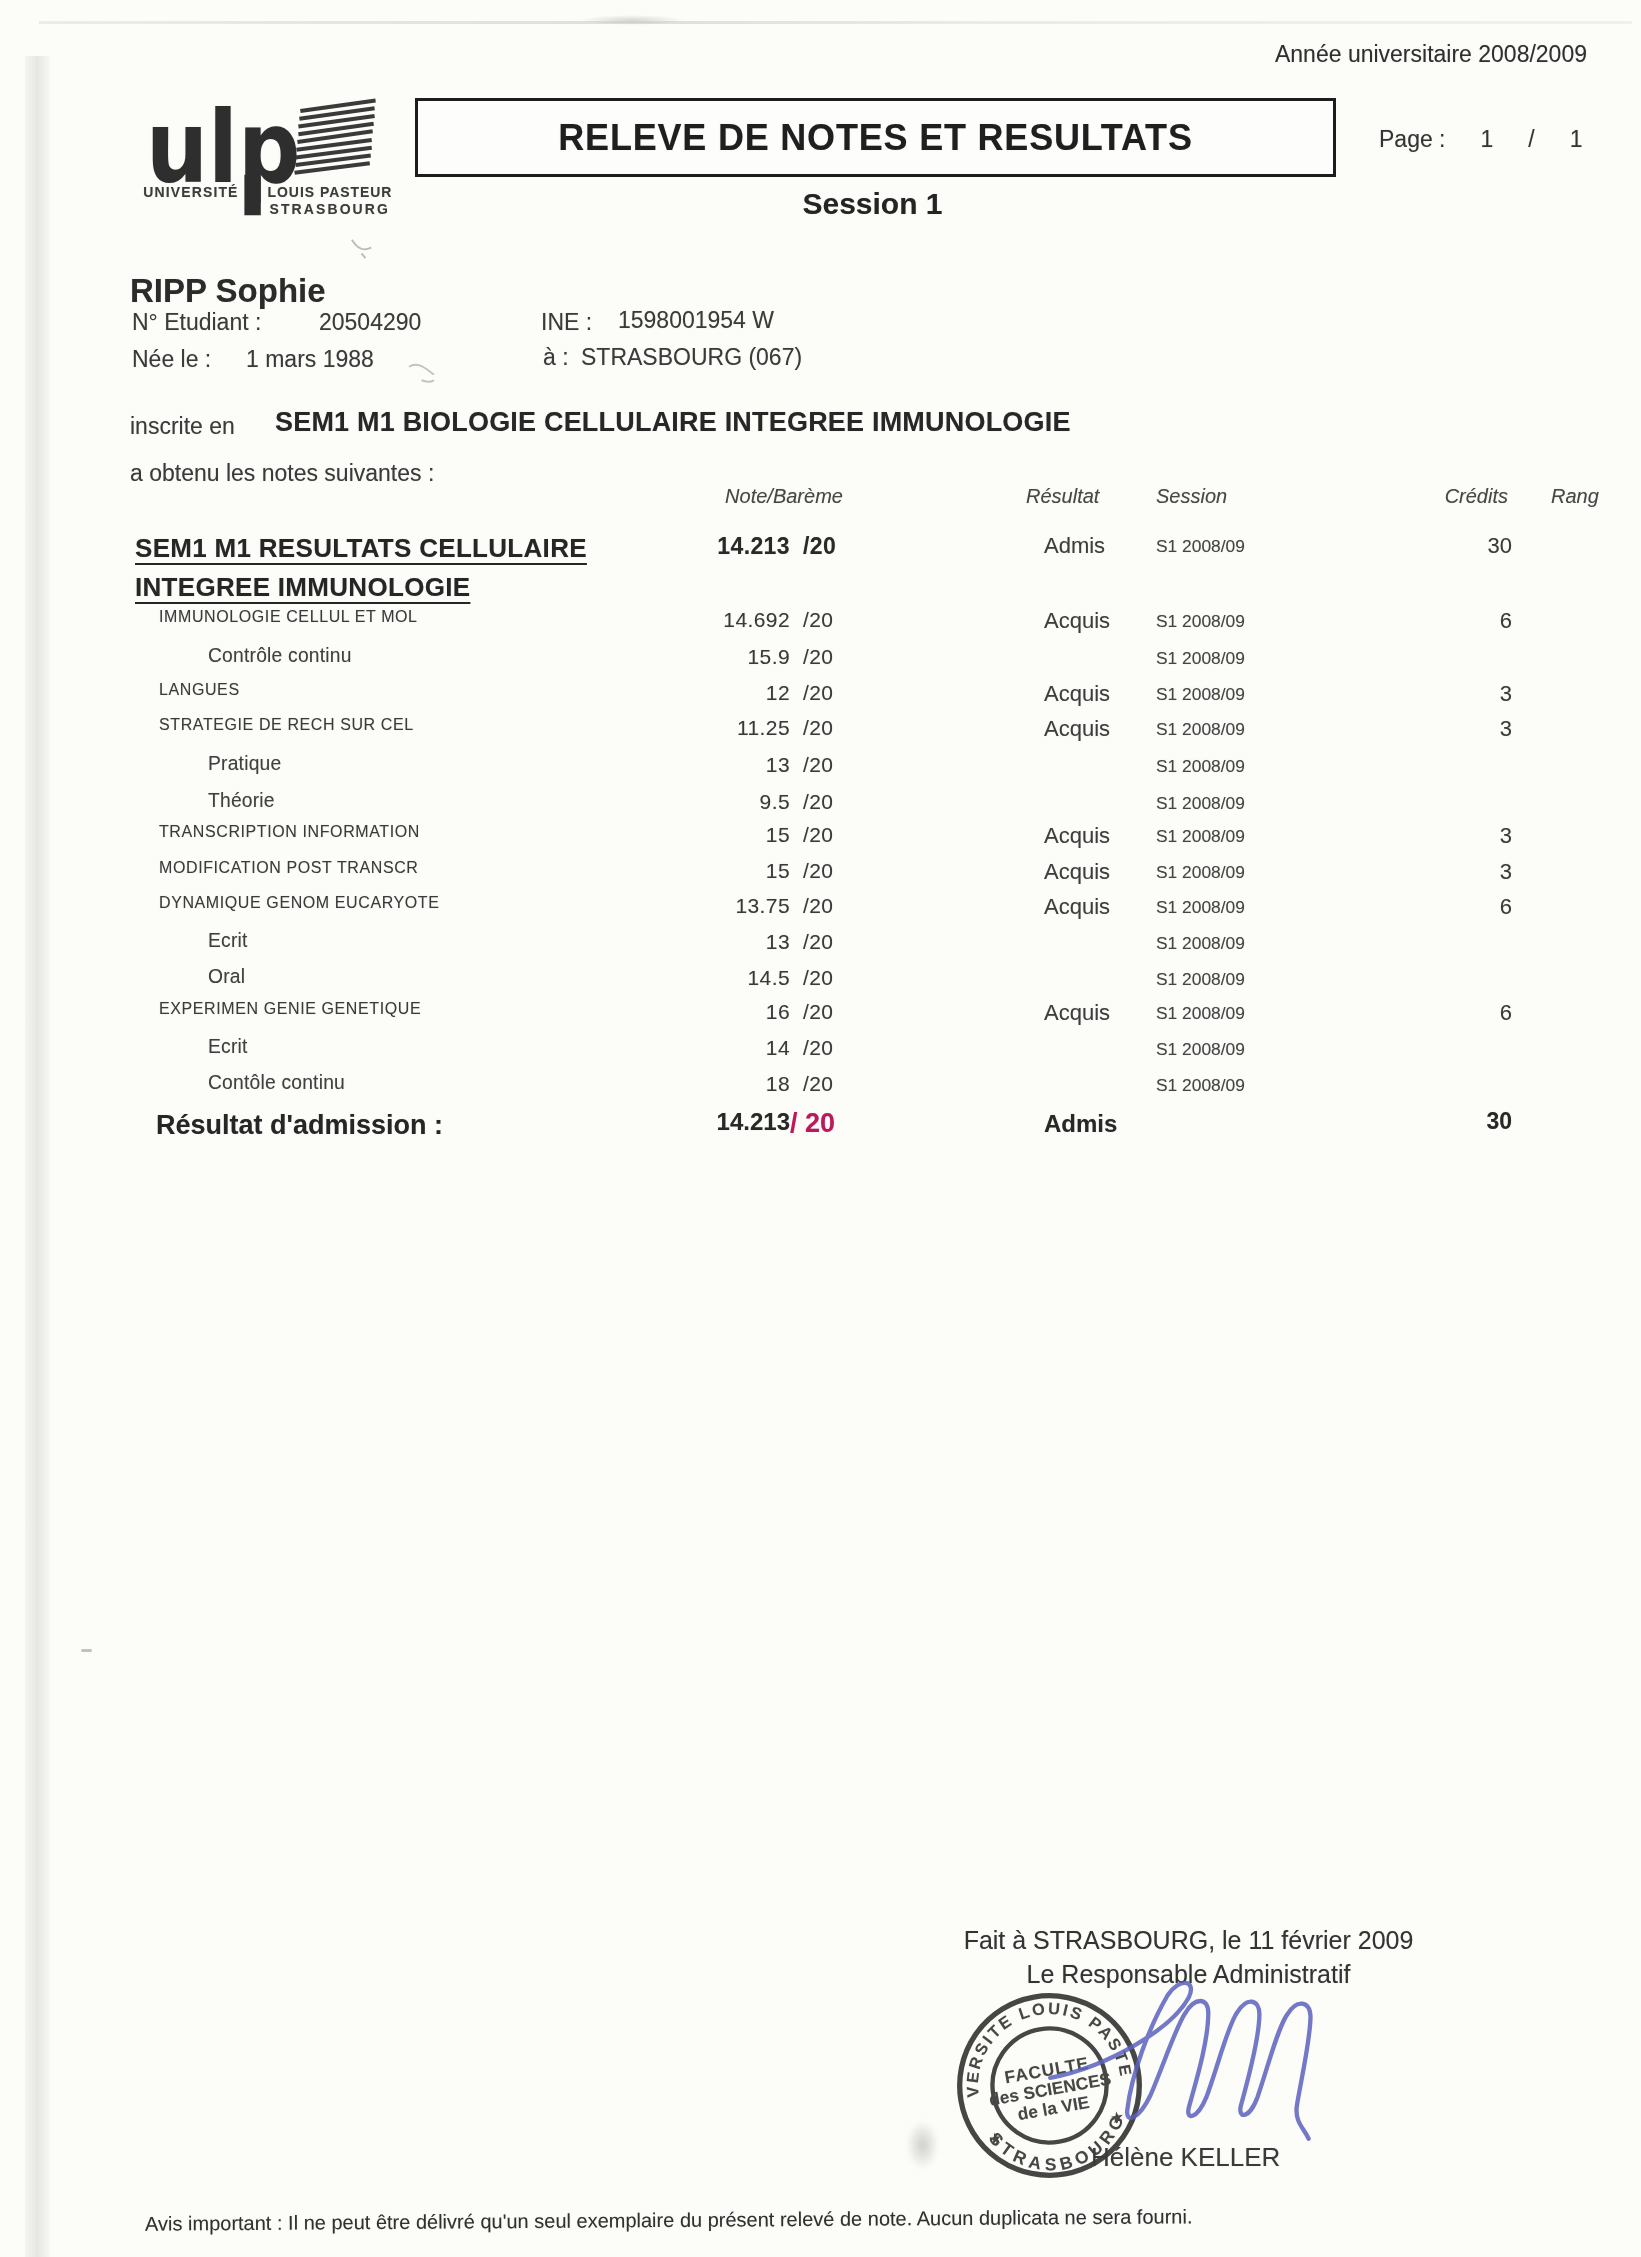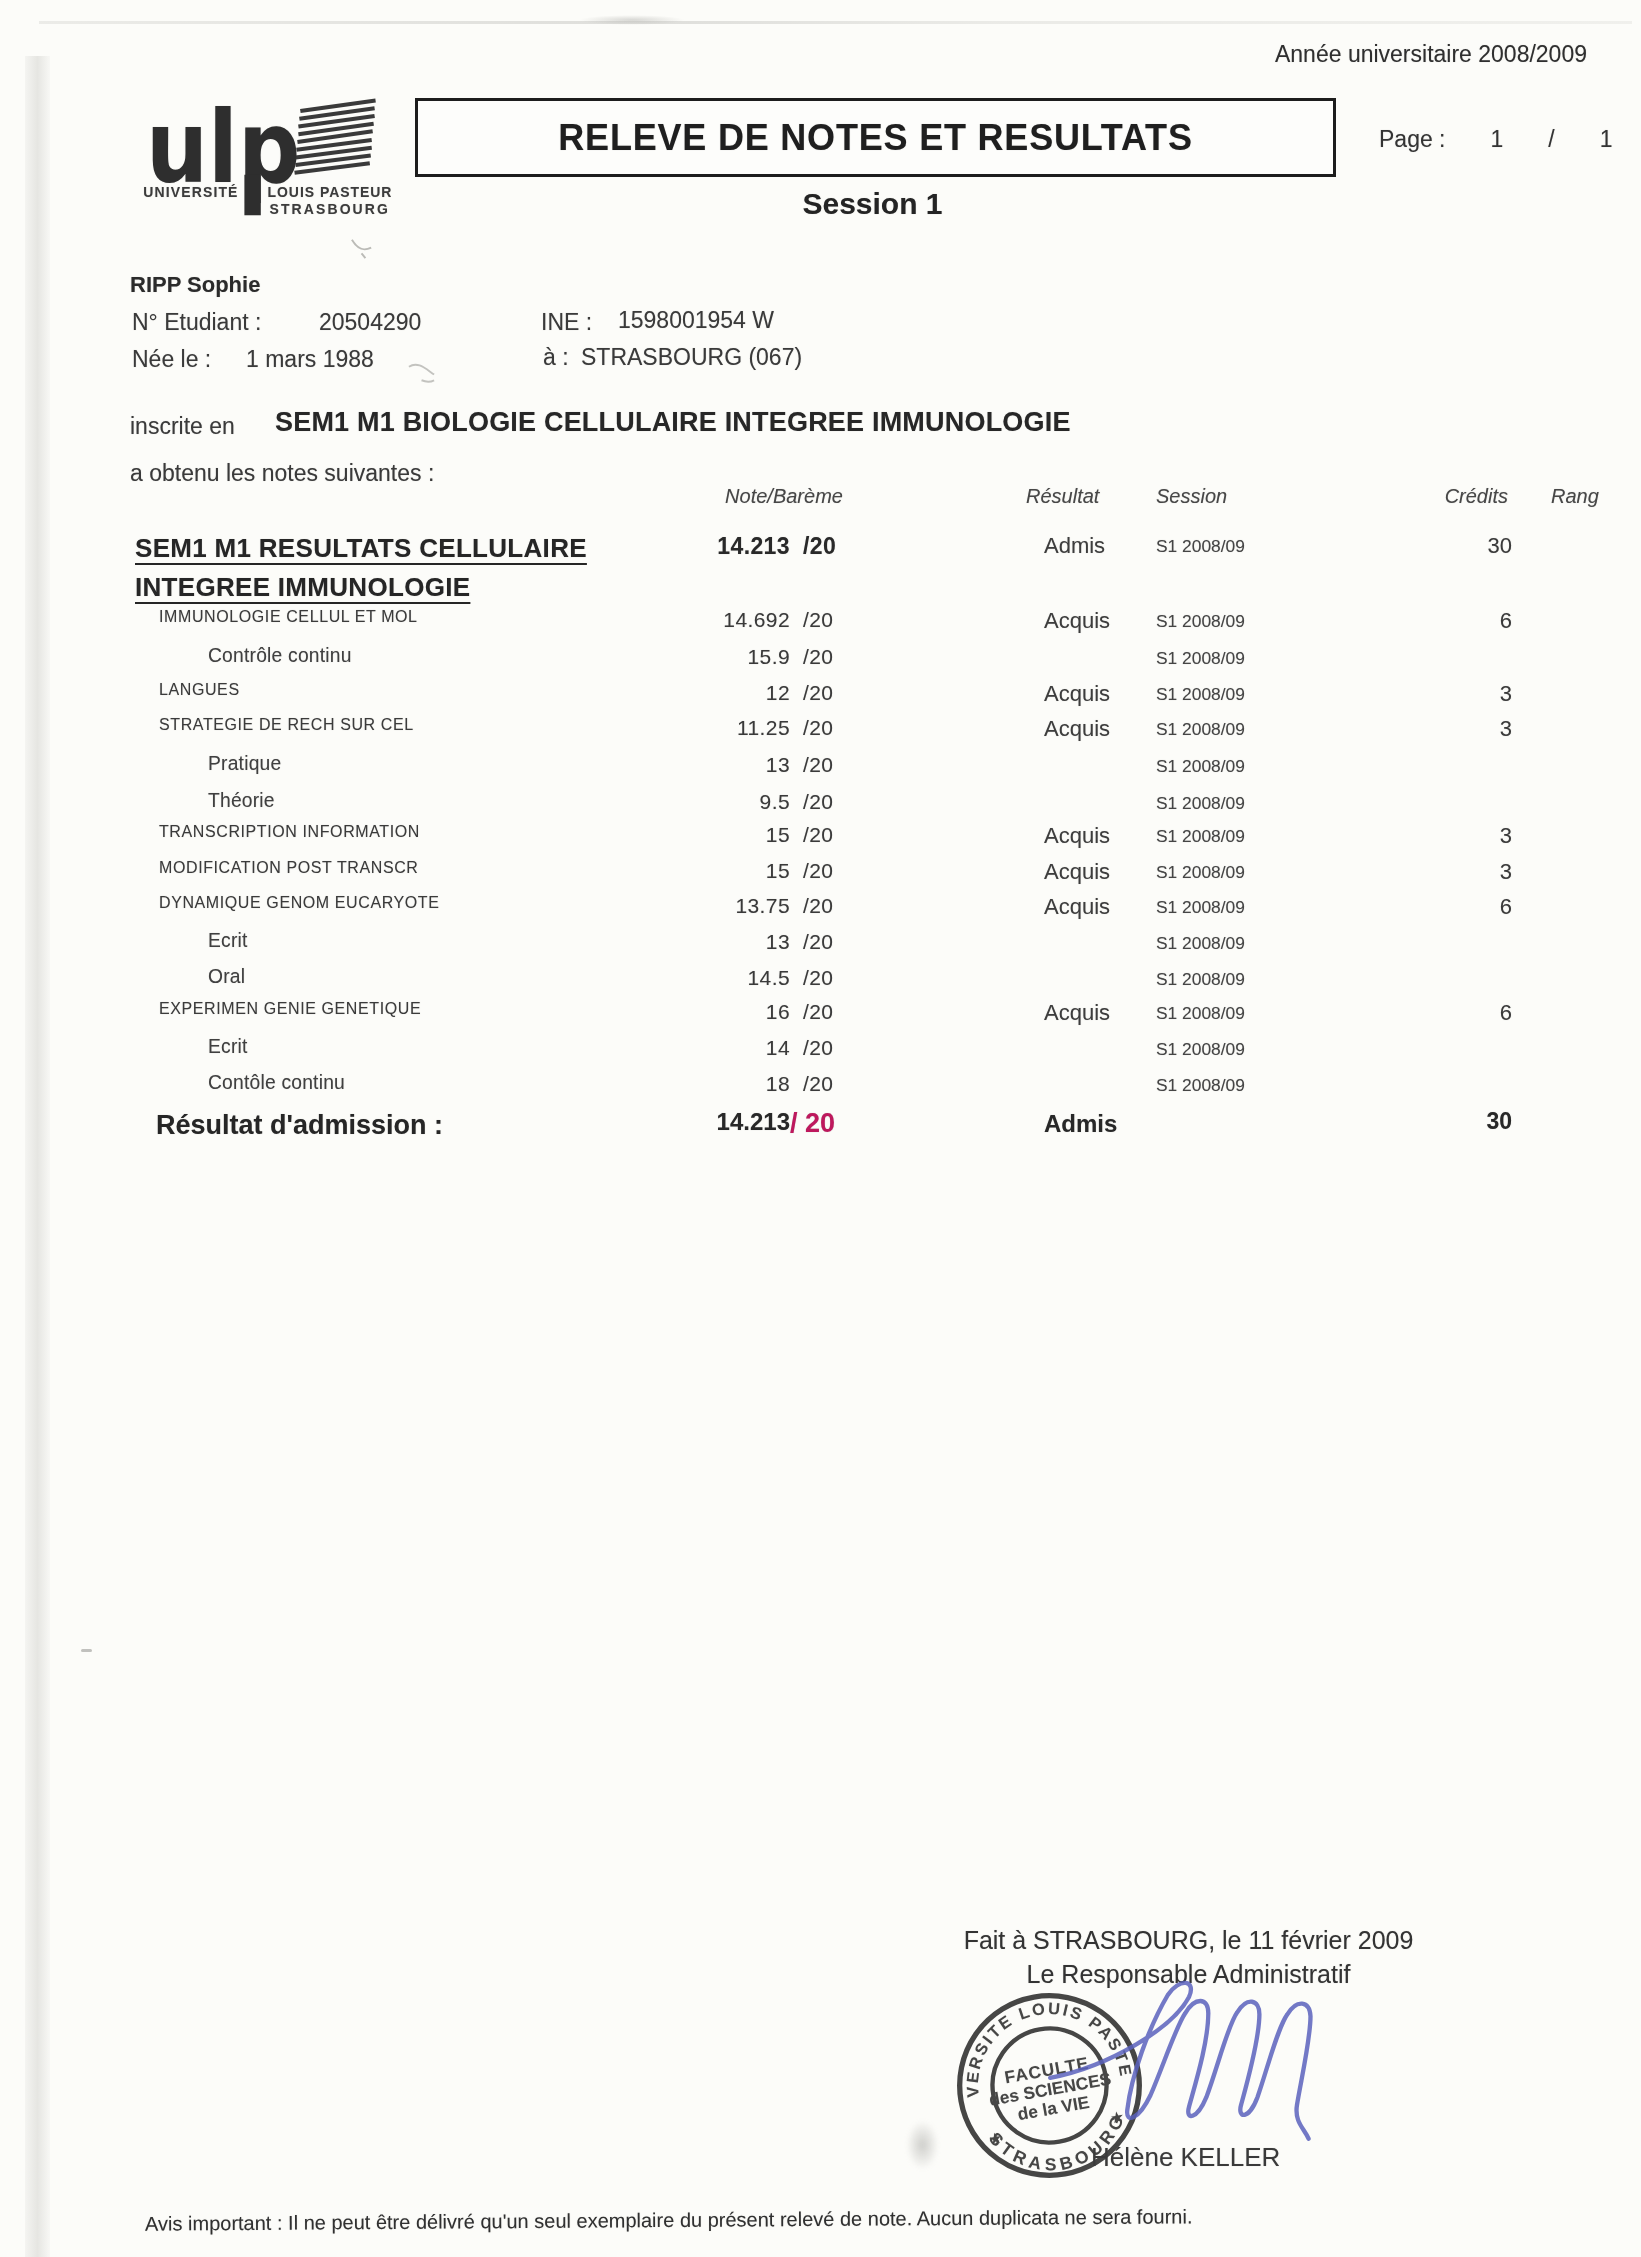--- a/index.html
+++ b/index.html
@@ -18,28 +18,28 @@
     background:linear-gradient(90deg,#f3f3f0,#e2e2de 50%,#f7f7f4);opacity:.85;}
   .blob{position:absolute;left:906px;top:2120px;width:33px;height:50px;border-radius:50%;
     background:radial-gradient(#a9a9a5,transparent 70%);opacity:.55;filter:blur(1.9px);}
   .dash{position:absolute;left:81px;top:1649px;width:10.6px;height:2.9px;background:#9a9a96;opacity:.6;border-radius:1.9px;}
 
   
   .annee{position:absolute;top:41px;right:54px;font-size:23px;color:#2f2f2f;}
   .title-box{position:absolute;left:415px;top:98px;width:915px;height:73px;border:3.9px solid #1d1d1d;
     display:flex;align-items:center;justify-content:center;background:rgba(255,255,255,.4);}
   .title-box span{font-size:36px;font-weight:bold;letter-spacing:0.8px;color:#1f1f1f;}
-  .page-line{position:absolute;left:1379px;top:126px;font-size:23px;color:#343434;display:flex;gap:12px;}
+  .page-line{position:absolute;left:1379px;top:126px;font-size:23px;color:#343434;display:flex;gap:2px;}
   .page-line .pl{margin-right:33px;}
   .session{position:absolute;left:415px;top:187px;width:915px;text-align:center;
     font-size:30px;font-weight:bold;color:#242424;}
   .logo-svg{position:absolute;left:92px;top:82px;}
 
   
-  .stu-name{position:absolute;left:130px;top:272px;font-size:22px;font-weight:bold;color:#2b2b2b;}
+  .stu-name{position:absolute;left:130px;top:272px;font-size:33px;font-weight:bold;color:#2b2b2b;}
   .stu-line{position:absolute;font-size:23px;color:#3a3a3a;}
   .l-etu{left:132px;top:309px;text-align:right;} .v-etu{left:319px;top:309px;}
   .l-ine{left:541px;top:309px;} .v-ine{left:618px;top:307px;}
   .l-nee{left:132px;top:346px;} .v-nee{left:246px;top:346px;}
   .l-a{left:543px;top:344px;}   .v-lieu{left:581px;top:344px;}
   .l-insc{left:130px;top:413px;font-size:23px;}
   .v-prog{left:275px;top:407px;font-size:27px;font-weight:bold;color:#272727;letter-spacing:0.2px;}
   .l-intro{left:130px;top:460px;font-size:23px;}
 
   

